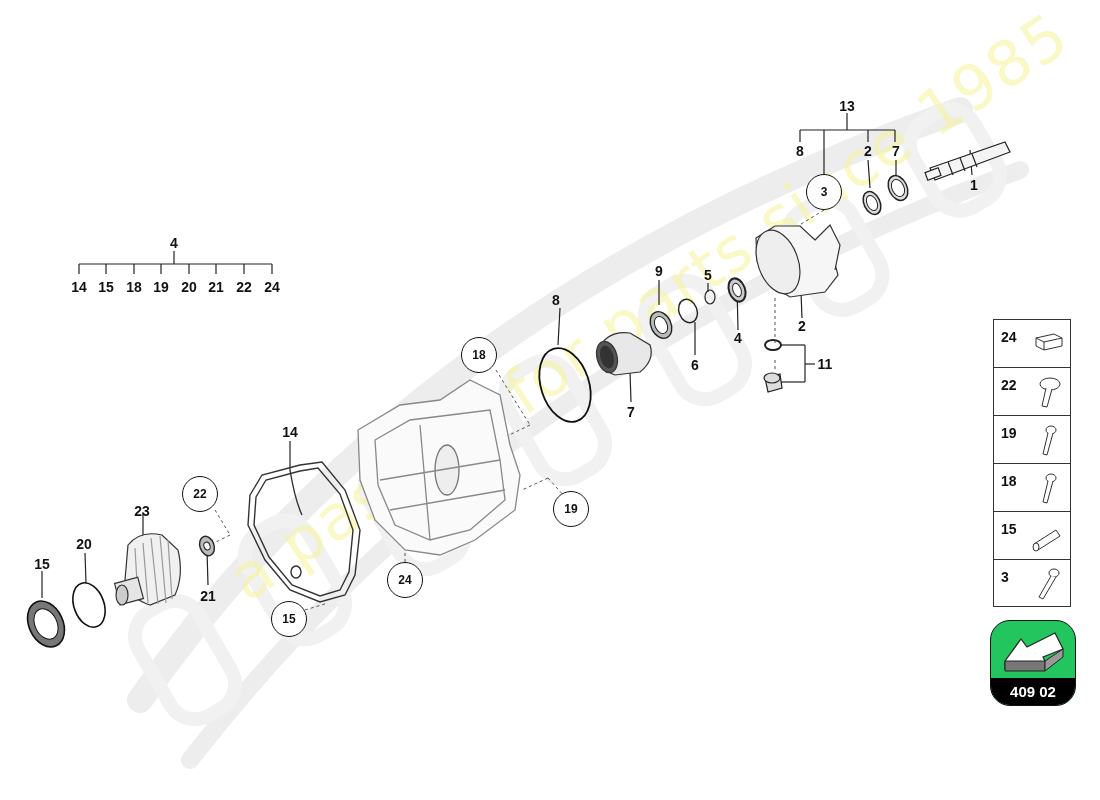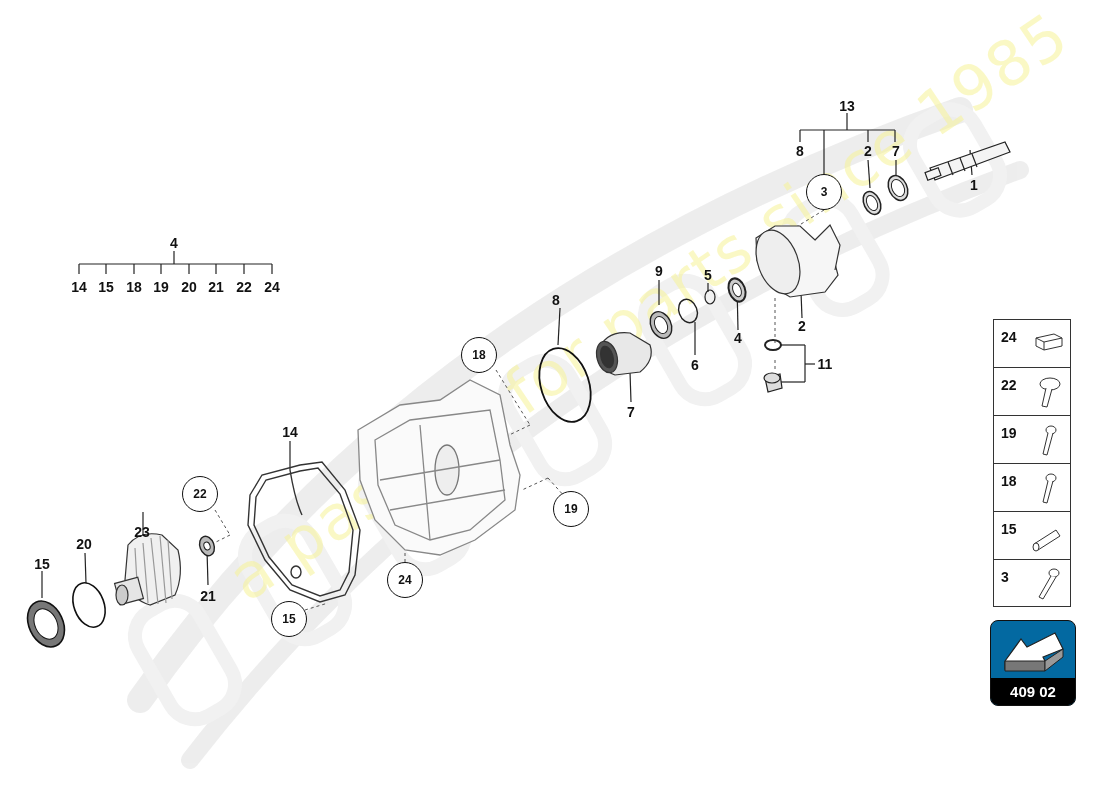--- a/index.html
+++ b/index.html
@@ -9,21 +9,21 @@
   svg.diagram { position:absolute; left:0; top:0; }
   .lbl { position:absolute; font-weight:bold; font-size:14px; transform:translate(-50%,-50%); white-space:nowrap; line-height:1; }
   .circ { position:absolute; width:36px; height:36px; border:1.6px solid #111; border-radius:50%;
           background:#fff; display:flex; align-items:center; justify-content:center;
           font-weight:bold; font-size:12px; transform:translate(-50%,-50%); box-sizing:border-box; }
   .legend-box { position:absolute; left:993px; top:319px; width:78px; height:288px; border:1.2px solid #333; box-sizing:border-box; background:#fff; }
   .legend-cell { height:48px; border-bottom:1.2px solid #333; box-sizing:border-box; position:relative; }
   .legend-cell:last-child { border-bottom:none; }
   .legend-num { position:absolute; left:7px; top:9px; font-weight:bold; font-size:14px; }
   .legend-ico { position:absolute; right:4px; top:4px; }
-  .ref-box { position:absolute; left:990px; top:620px; width:86px; height:86px; border:1.6px solid #111; border-radius:8px; overflow:hidden; background:#0369a1; box-sizing:border-box; }
+  .ref-box { position:absolute; left:990px; top:620px; width:86px; height:86px; border:1.6px solid #111; border-radius:20px; overflow:hidden; background:#22c55e; box-sizing:border-box; }
   .ref-code { position:absolute; left:0; bottom:0; width:100%; height:27px; background:#000; color:#fff;
               font-weight:bold; font-size:15px; display:flex; align-items:center; justify-content:center; }
   .wm-text { position:absolute; left:215px; top:555px; font-size:62px; color:rgba(246,242,150,0.55);
              transform:rotate(-34deg); transform-origin:left top; white-space:nowrap; font-family:"DejaVu Sans", sans-serif; letter-spacing:2px; }
 </style>
 </head>
 <body>
 
 <div id="stage">
 
@@ -189,21 +189,21 @@
   <div class="lbl" style="left:974px;top:185px">1</div>
   <div class="lbl" style="left:708px;top:275px">5</div>
   <div class="lbl" style="left:659px;top:271px">9</div>
   <div class="lbl" style="left:738px;top:338px">4</div>
   <div class="lbl" style="left:695px;top:365px">6</div>
   <div class="lbl" style="left:802px;top:326px">2</div>
   <div class="lbl" style="left:825px;top:364px">11</div>
   <div class="lbl" style="left:556px;top:300px">8</div>
   <div class="lbl" style="left:631px;top:412px">7</div>
   <div class="lbl" style="left:290px;top:432px">14</div>
-  <div class="lbl" style="left:142px;top:532px">23</div>
+  <div class="lbl" style="left:142px;top:511px">23</div>
   <div class="lbl" style="left:84px;top:544px">20</div>
   <div class="lbl" style="left:42px;top:564px">15</div>
   <div class="lbl" style="left:208px;top:596px">21</div>
 
   <div class="circ" style="left:824px;top:192px">3</div>
   <div class="circ" style="left:479px;top:355px">18</div>
   <div class="circ" style="left:571px;top:509px">19</div>
   <div class="circ" style="left:200px;top:494px">22</div>
   <div class="circ" style="left:405px;top:580px">24</div>
   <div class="circ" style="left:289px;top:619px">15</div>

